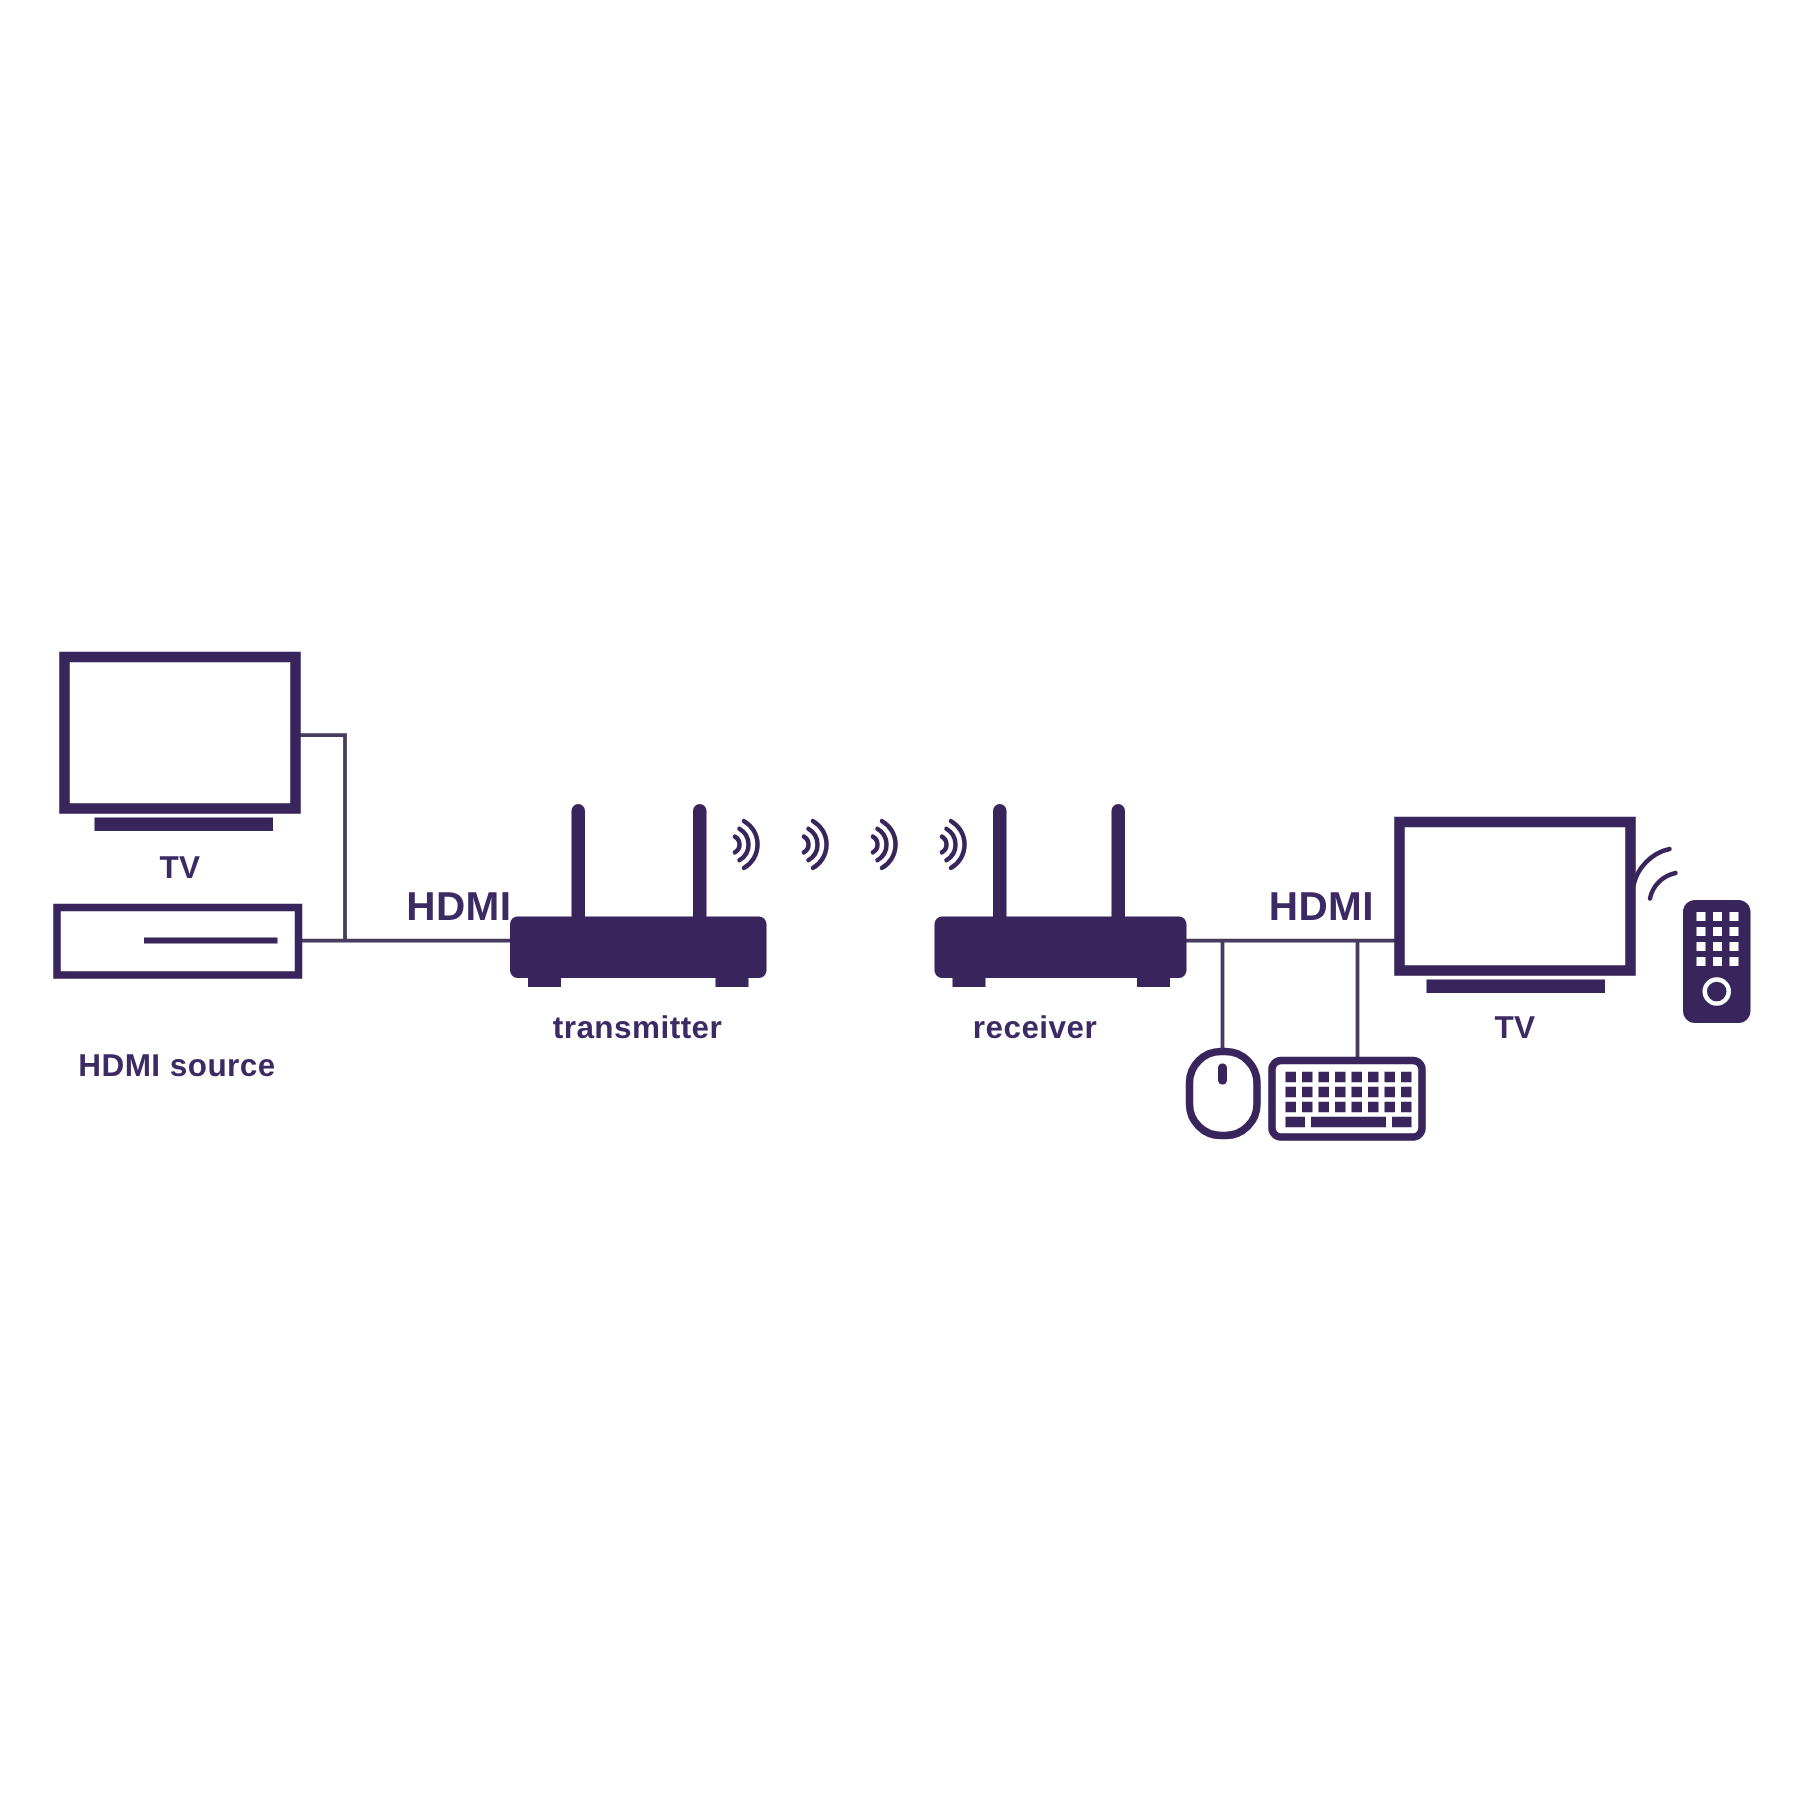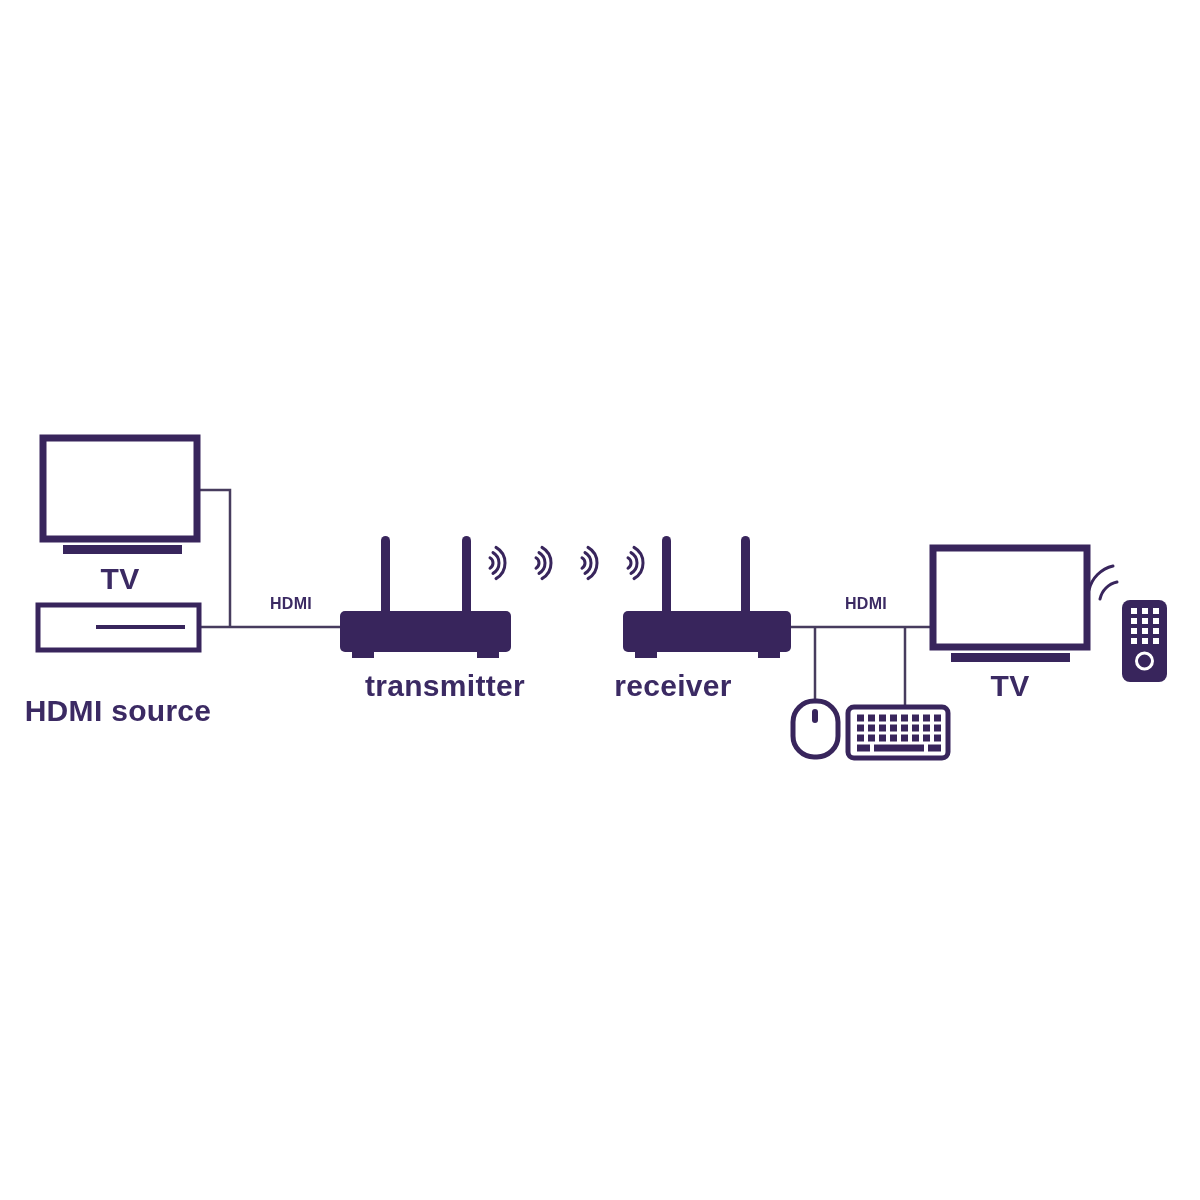--- a/index.html
+++ b/index.html
@@ -33,22 +33,22 @@
   .rcirc{fill:none;stroke:#ffffff;stroke-width:3;}
   
   .label{
     position:absolute;
     font-weight:700;
     color:var(--label);
     text-align:center;
     letter-spacing:.3px;
     white-space:nowrap;
   }
-  .label-lg{font-size:30px;line-height:26px;}
-  .label-sm{font-size:16px;line-height:24px;}
+  .label-lg{font-size:21px;line-height:26px;}
+  .label-sm{font-size:27px;line-height:24px;text-align:right;}
 </style>
 </head>
 <body>
 
 <div class="canvas">
 
   <svg class="diagram-svg" width="1200" height="1200" viewBox="0 0 1200 1200">
 
     <g>
       <path class="cable" d="M197,490 H230 V626"></path>
@@ -142,21 +142,21 @@
       <circle class="rcirc" cx="1144.5" cy="661" r="8"></circle>
     </g>
   </svg>
 
   <div class="label label-lg" style="left:40px;top:566px;width:160px;">TV</div>
 
   <div class="label label-lg" style="left:18px;top:698px;width:200px;">HDMI source</div>
 
   <div class="label label-sm" style="left:241px;top:592px;width:100px;">HDMI</div>
 
-  <div class="label label-lg" style="left:325px;top:673px;width:200px;text-align:right;">transmitter</div>
+  <div class="label label-lg" style="left:325px;top:673px;width:200px;">transmitter</div>
 
-  <div class="label label-lg" style="left:578px;top:673px;width:190px;text-align:center;">receiver</div>
+  <div class="label label-lg" style="left:595px;top:673px;width:190px;text-align:center;">receiver</div>
 
   <div class="label label-sm" style="left:816px;top:592px;width:100px;">HDMI</div>
 
   <div class="label label-lg" style="left:930px;top:673px;width:160px;">TV</div>
 
 </div>
 
 </body></html>

